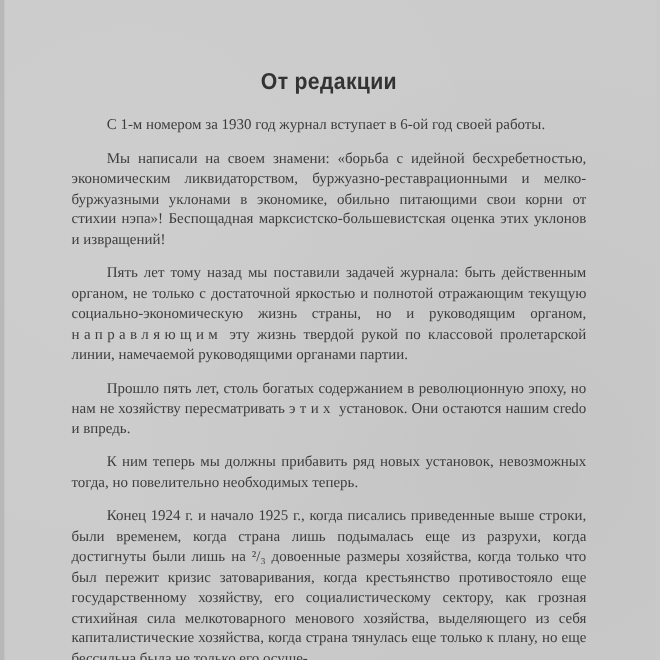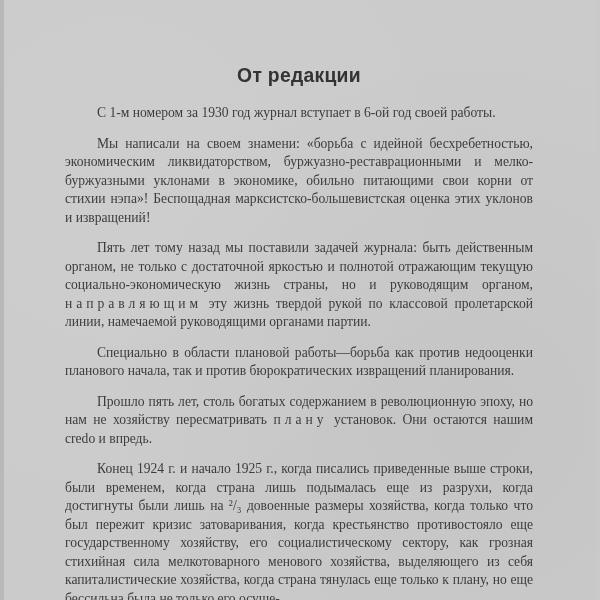--- a/index.html
+++ b/index.html
@@ -68,20 +68,20 @@
 
   <div class="text-block">
     <h1 class="title">От редакции</h1>
 
     <p class="para">С 1-м номером за 1930 год журнал вступает в 6-ой год своей работы.</p>
 
     <p class="para">Мы написали на своем знамени: «борьба с идейной бесхребетностью, экономическим ликвидаторством, буржуазно-реставрационными и мелко-буржуазными уклонами в экономике, обильно питающими свои корни от стихии нэпа»! Беспощадная марксистско-большевистская оценка этих уклонов и извращений!</p>
 
     <p class="para"><span>Пять лет тому назад мы поставили задачей журнала: быть действенным органом, не только с достаточной яркостью и полнотой отражающим текущую социально-экономическую жизнь страны, но и руководящим органом,</span> <span class="spaced">направляющим</span><span> эту жизнь твердой рукой по классовой пролетарской линии, намечаемой руководящими органами партии.</span></p>
 
-    <p class="para">Специально в области плановой работы—борьба как против недооценки планового начала, так и против бюрократических извращений планирования.</p>
 
-    <p class="para"><span>Прошло пять лет, столь богатых содержанием в революционную эпоху, но нам не хозяйству пересматривать</span> <span class="spaced">плану</span><span> установок. Они остаются нашим credo и впредь.</span></p>
+    <p class="para"><span>Прошло пять лет, столь богатых содержанием в революционную эпоху, но нам не хозяйству пересматривать</span> <span class="spaced">этих</span><span> установок. Они остаются нашим credo и впредь.</span></p>
 
+    <p class="para">К ним теперь мы должны прибавить ряд новых установок, невозможных тогда, но повелительно необходимых теперь.</p>
 
     <p class="para">Конец 1924 г. и начало 1925 г., когда писались приведенные выше строки, были временем, когда страна лишь подымалась еще из разрухи, когда достигнуты были лишь на ²/₃ довоенные размеры хозяйства, когда только что был пережит кризис затоваривания, когда крестьянство противостояло еще государственному хозяйству, его социалистическому сектору, как грозная стихийная сила мелкотоварного менового хозяйства, выделяющего из себя капиталистические хозяйства, когда страна тянулась еще только к плану, но еще бессильна была не только его осуще-</p>
   </div>
 </div>
 
 </body></html>

